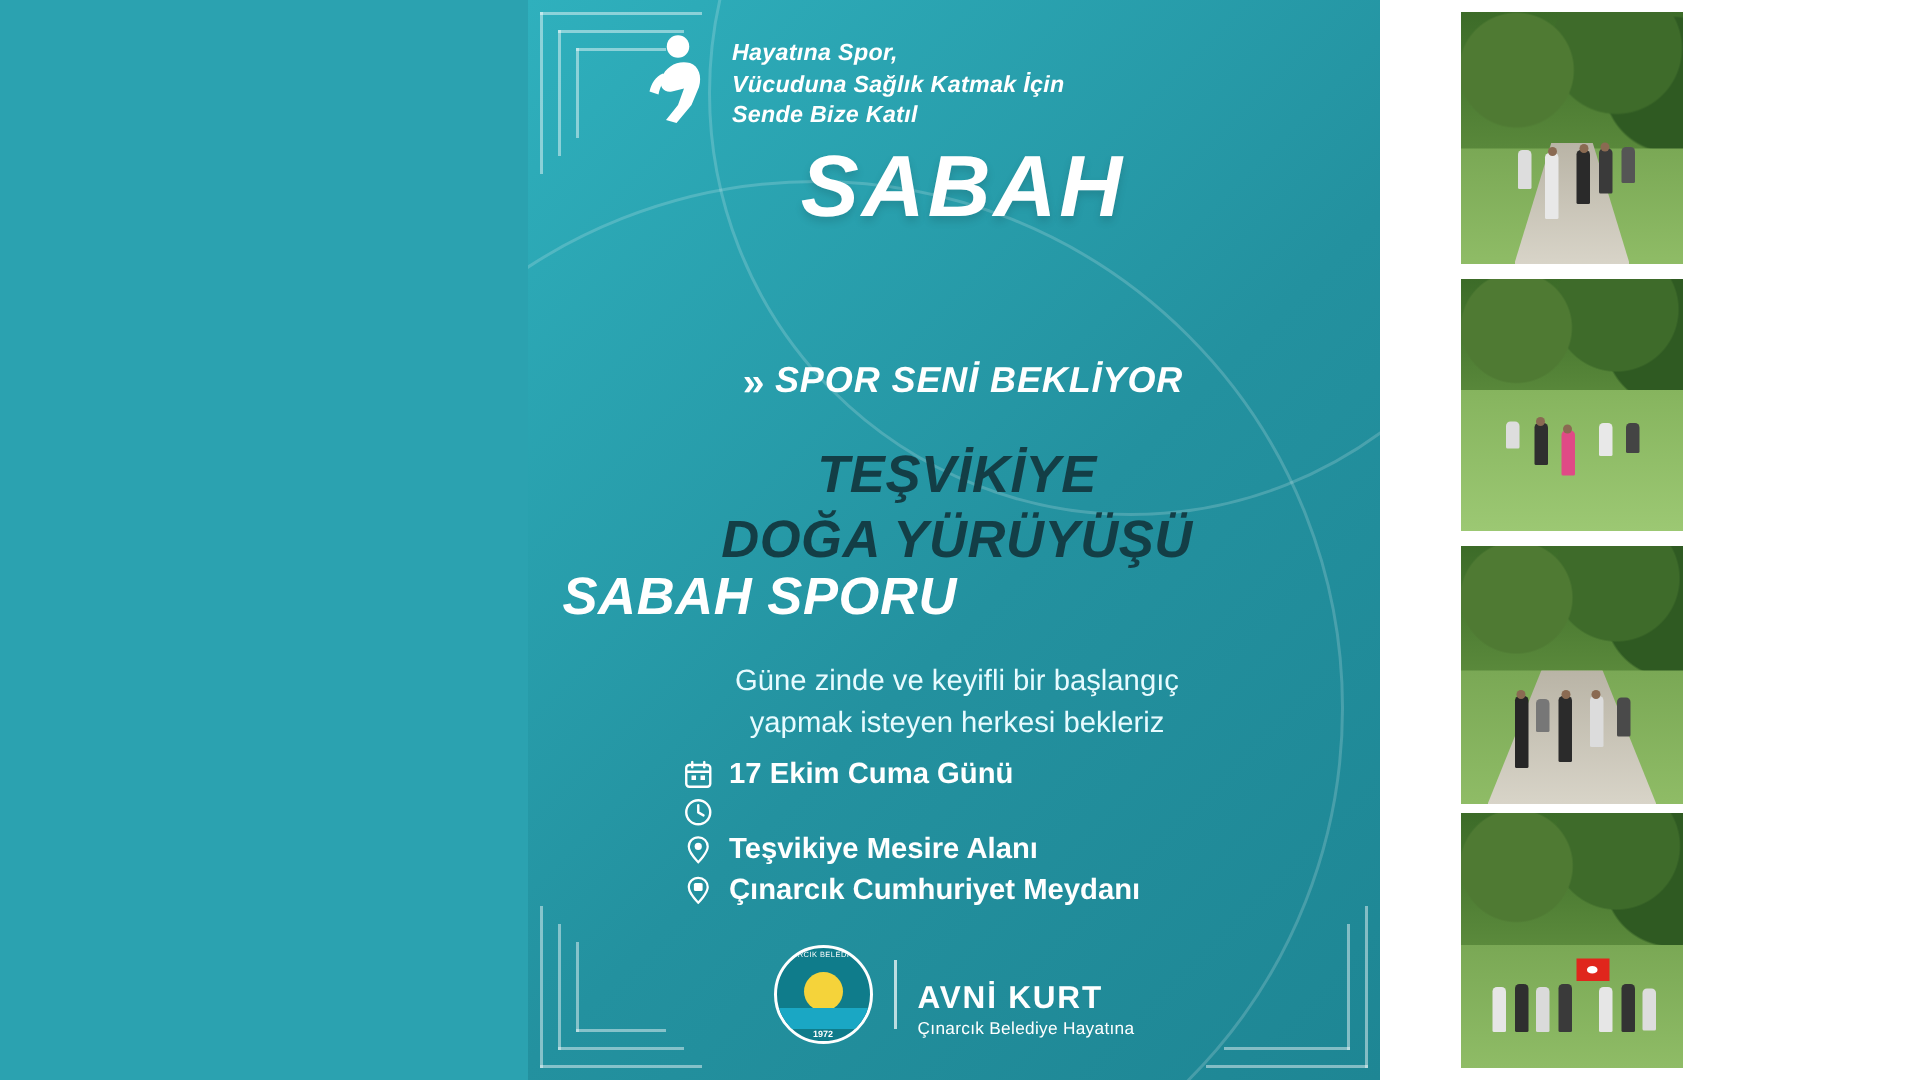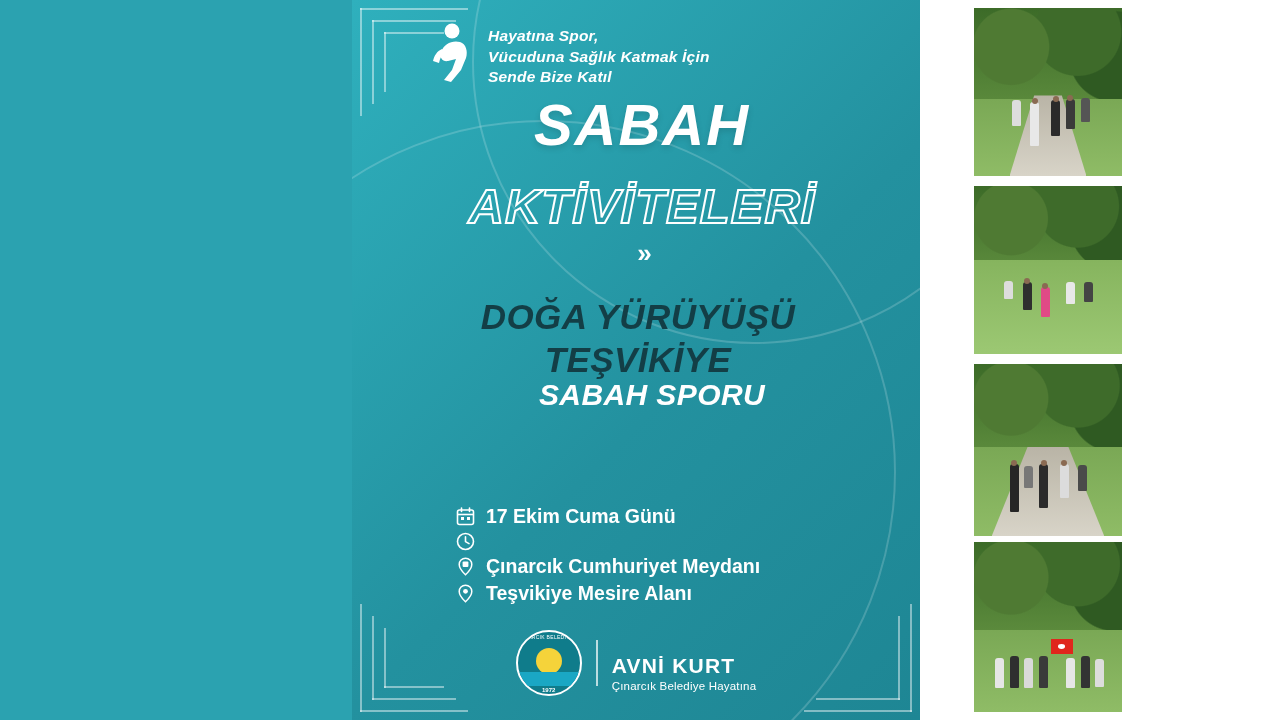--- a/index.html
+++ b/index.html
@@ -162,25 +162,24 @@
     color: #133e46;
     font-size: 35px;
     font-weight: bold;
     font-style: italic;
     letter-spacing: 0.4px;
     line-height: 1.22;
   }
   .headline-dark.l1 { top: 296px; }
   .headline-white {
     position: absolute;
-    left: 50px; top: 378px;
+    left: 23px; top: 378px;
     width: 500px;
-    text-align: center;
     color: #ffffff;
-    font-size: 30px;
+    font-size: 35px;
     font-weight: bold;
     font-style: italic;
     letter-spacing: 0.4px;
   }
 
   .desc {
     position: absolute;
     left: 36px; top: 440px;
     width: 500px;
     text-align: center;
@@ -350,32 +349,34 @@
           <path d="M30 20 C22 18, 14 22, 11 30 C9 36, 13 40, 18 39 L26 37 L22 48 L14 58 L21 60 L31 48 L36 36 C38 29, 36 22, 30 20 Z" fill="#ffffff"></path>
           <path d="M12 27 C7 29, 4 34, 3 39 L9 41 C10 36, 12 32, 15 30 Z" fill="#ffffff"></path>
         </svg>
       </span>
       <span class="slogan-text">Hayatına Spor,
 Vücuduna Sağlık Katmak İçin
 Sende Bize Katıl</span>
     </div>
 
     <div class="title-main">SABAH</div>
-    <div class="title-sub">AKTİVİTELERİ</div>
 
     <div class="tagline-row">
       <span class="chev">»</span>
+      <span class="tagline-text">SPOR SENİ BEKLİYOR</span>
     </div>
 
     <div class="headline-dark l1">
+      <div>TEŞVİKİYE</div>
       <div>DOĞA YÜRÜYÜŞÜ</div>
-      <div>TEŞVİKİYE</div>
     </div>
     <div class="headline-white">SABAH SPORU</div>
 
+    <div class="desc">Güne zinde ve keyifli bir başlangıç
+yapmak isteyen herkesi bekleriz</div>
 
     <div class="info-list">
 
       <div class="info-item">
         <span class="info-icon">
           <svg viewBox="0 0 19 19" width="19" height="19" aria-hidden="true">
             <rect x="1.5" y="3" width="16" height="14.5" rx="2" fill="none" stroke="#ffffff" stroke-width="1.6"></rect>
             <line x1="1.5" y1="7.5" x2="17.5" y2="7.5" stroke="#ffffff" stroke-width="1.6"></line>
             <line x1="5.5" y1="1" x2="5.5" y2="4.5" stroke="#ffffff" stroke-width="1.6" stroke-linecap="round"></line>
             <line x1="13.5" y1="1" x2="13.5" y2="4.5" stroke="#ffffff" stroke-width="1.6" stroke-linecap="round"></line>
@@ -392,34 +393,34 @@
             <circle cx="9.5" cy="9.5" r="8" fill="none" stroke="#ffffff" stroke-width="1.6"></circle>
             <path d="M9.5 4.8 V9.6 L13 11.6" fill="none" stroke="#ffffff" stroke-width="1.6" stroke-linecap="round" stroke-linejoin="round"></path>
           </svg>
         </span>
       </div>
 
       <div class="info-item">
         <span class="info-icon">
           <svg viewBox="0 0 19 19" width="19" height="19" aria-hidden="true">
             <path d="M9.5 1.2 C5.9 1.2 3.2 3.9 3.2 7.4 C3.2 11.6 9.5 17.8 9.5 17.8 C9.5 17.8 15.8 11.6 15.8 7.4 C15.8 3.9 13.1 1.2 9.5 1.2 Z" fill="none" stroke="#ffffff" stroke-width="1.5"></path>
+            <circle cx="9.5" cy="7.3" r="2.4" fill="#ffffff"></circle>
+          </svg>
+        </span>
+        <span>Teşvikiye Mesire Alanı</span>
+      </div>
+
+      <div class="info-item">
+        <span class="info-icon">
+          <svg viewBox="0 0 19 19" width="19" height="19" aria-hidden="true">
+            <path d="M9.5 1.2 C5.9 1.2 3.2 3.9 3.2 7.4 C3.2 11.6 9.5 17.8 9.5 17.8 C9.5 17.8 15.8 11.6 15.8 7.4 C15.8 3.9 13.1 1.2 9.5 1.2 Z" fill="none" stroke="#ffffff" stroke-width="1.5"></path>
             <rect x="6.6" y="4.6" width="5.8" height="5.4" rx="1" fill="#ffffff"></rect>
           </svg>
         </span>
         <span>Çınarcık Cumhuriyet Meydanı</span>
-      </div>
-
-      <div class="info-item">
-        <span class="info-icon">
-          <svg viewBox="0 0 19 19" width="19" height="19" aria-hidden="true">
-            <path d="M9.5 1.2 C5.9 1.2 3.2 3.9 3.2 7.4 C3.2 11.6 9.5 17.8 9.5 17.8 C9.5 17.8 15.8 11.6 15.8 7.4 C15.8 3.9 13.1 1.2 9.5 1.2 Z" fill="none" stroke="#ffffff" stroke-width="1.5"></path>
-            <circle cx="9.5" cy="7.3" r="2.4" fill="#ffffff"></circle>
-          </svg>
-        </span>
-        <span>Teşvikiye Mesire Alanı</span>
       </div>
 
     </div>
 
     <div class="footer">
       <div class="crest">
         <div class="ring-text">ÇINARCIK BELEDİYESİ</div>
         <div class="sun"></div>
         <div class="water"></div>
         <div class="year">1972</div>

